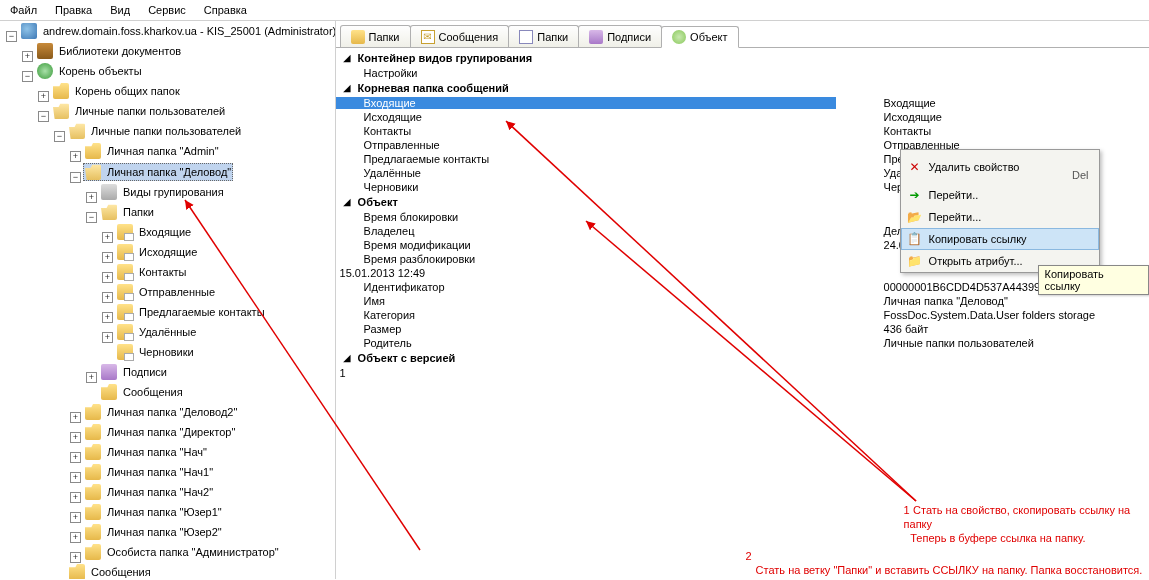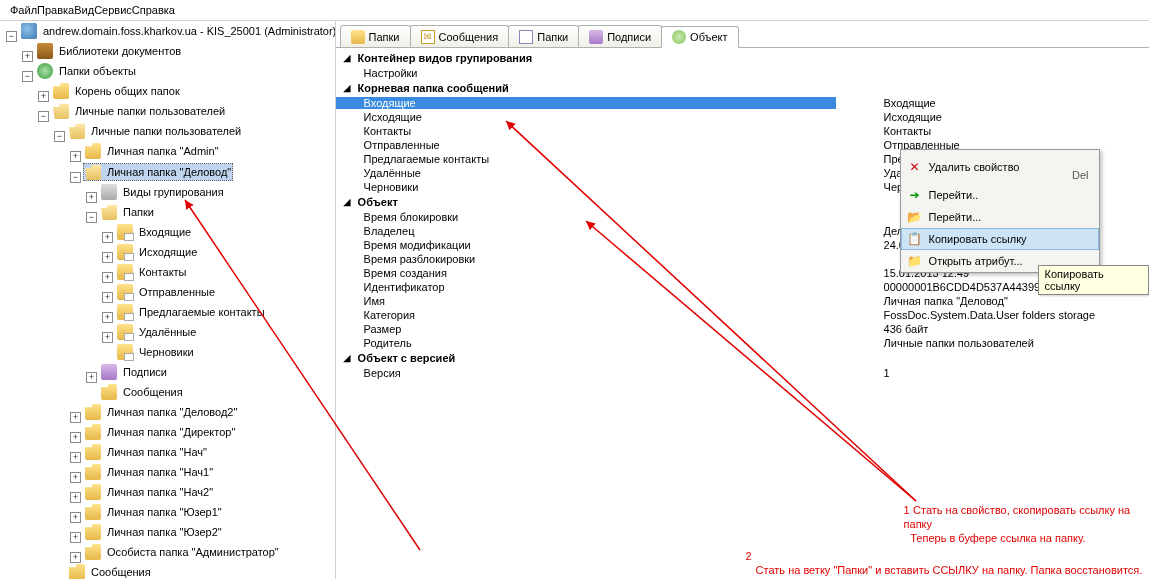--- a/index.html
+++ b/index.html
@@ -1,17 +1,17 @@
 <!DOCTYPE html>
 <html><head>
 <meta charset="utf-8">
 <style>
   * { box-sizing: border-box; font-family: Tahoma, Arial, sans-serif; font-size: 11px; }
   body { margin: 0; background: #fff; width: 1149px; height: 580px; overflow: hidden; user-select: none; }
-  .menubar { display: flex; padding: 4px 10px; border-bottom: 1px solid #d0d0d0; }
+  .menubar { display: flex; gap: 18px; padding: 4px 10px; border-bottom: 1px solid #d0d0d0; }
   .menubar span { cursor: default; }
   .layout { display: flex; height: calc(580px - 22px); }
   .tree-pane { width: 360px; border-right: 1px solid #d0d0d0; overflow: hidden; padding: 2px 0; position: relative; }
   .tree-content { padding-left: 4px; }
   .tree ul { list-style: none; margin: 0; padding-left: 16px; }
   .tree > ul { padding-left: 2px; }
   .tree li { white-space: nowrap; line-height: 16px; }
   .row { display: inline-flex; align-items: center; gap: 6px; padding: 0 2px; }
   .row.selected { background: #c0d4ee; border: 1px dotted #666; padding: 0 1px; }
   .exp { display: inline-block; width: 11px; height: 11px; border: 1px solid #8a8a8a; text-align: center; line-height: 9px; font-size: 9px; color: #333; margin-right: 2px; background:#fff; }
@@ -82,21 +82,21 @@
               <span class="icon ic-server"></span>
               <span>andrew.domain.foss.kharkov.ua - KIS_25001 (Administrator)</span>
             </span>
           <ul>
             <li><span class="exp">+</span><span class="row">
                   <span class="icon ic-lib"></span>
                   <span>Библиотеки документов</span>
                 </span></li>
             <li><span class="exp">−</span><span class="row">
                   <span class="icon ic-globe"></span>
-                  <span>Папки объекты</span>
+                  <span>Корень объекты</span>
                 </span>
               <ul>
                 <li><span class="exp">+</span><span class="row">
                       <span class="icon ic-folder"></span>
                       <span>Корень общих папок</span>
                     </span></li>
                 <li><span class="exp">−</span><span class="row">
                       <span class="icon ic-folder-open"></span>
                       <span>Личные папки пользователей</span>
                     </span>
@@ -295,21 +295,20 @@
         </div>
       <div class="prop">
           <span class="k">Время модификации</span>
           <span class="v">24.01.2013 12:28</span>
         </div>
       <div class="prop">
           <span class="k">Время разблокировки</span>
           <span class="v"></span>
         </div>
       <div class="prop">
-          <span class="k">Время создания</span>
           <span class="v">15.01.2013 12:49</span>
         </div>
       <div class="prop">
           <span class="k">Идентификатор</span>
           <span class="v">00000001B6CDD4D537A44399B7A17D22C3D78ED8</span>
         </div>
       <div class="prop">
           <span class="k">Имя</span>
           <span class="v">Личная папка "Деловод"</span>
         </div>
@@ -324,21 +323,20 @@
       <div class="prop">
           <span class="k">Родитель</span>
           <span class="v">Личные папки пользователей</span>
         </div>
 
       <div class="grp">
           <span class="tri">◢</span>
           <span>Объект с версией</span>
         </div>
       <div class="prop">
-          <span class="k">Версия</span>
           <span class="v">1</span>
         </div>
     </div>
 
     <div class="ctxmenu">
       <div class="mi">
           <span class="mic" style="color:#c00">✕</span>
           <span>Удалить свойство</span>
           <span class="hot">Del</span>
         </div>

